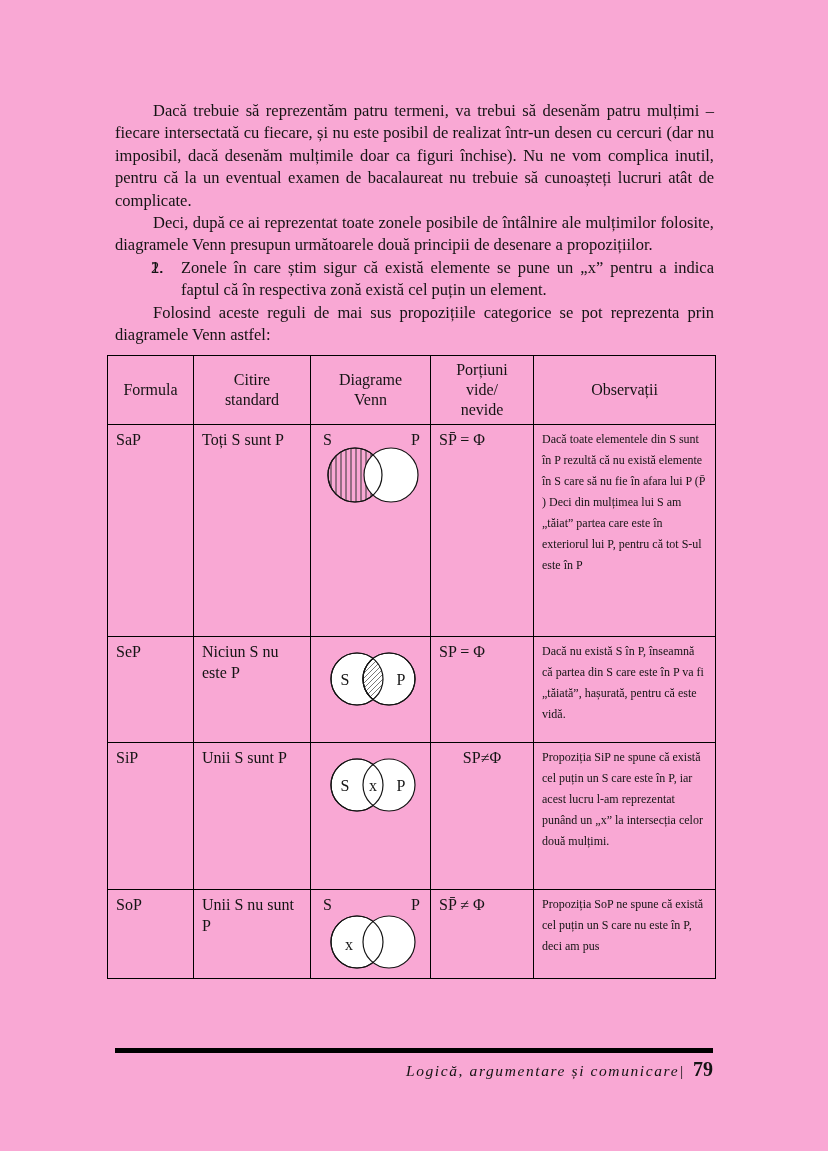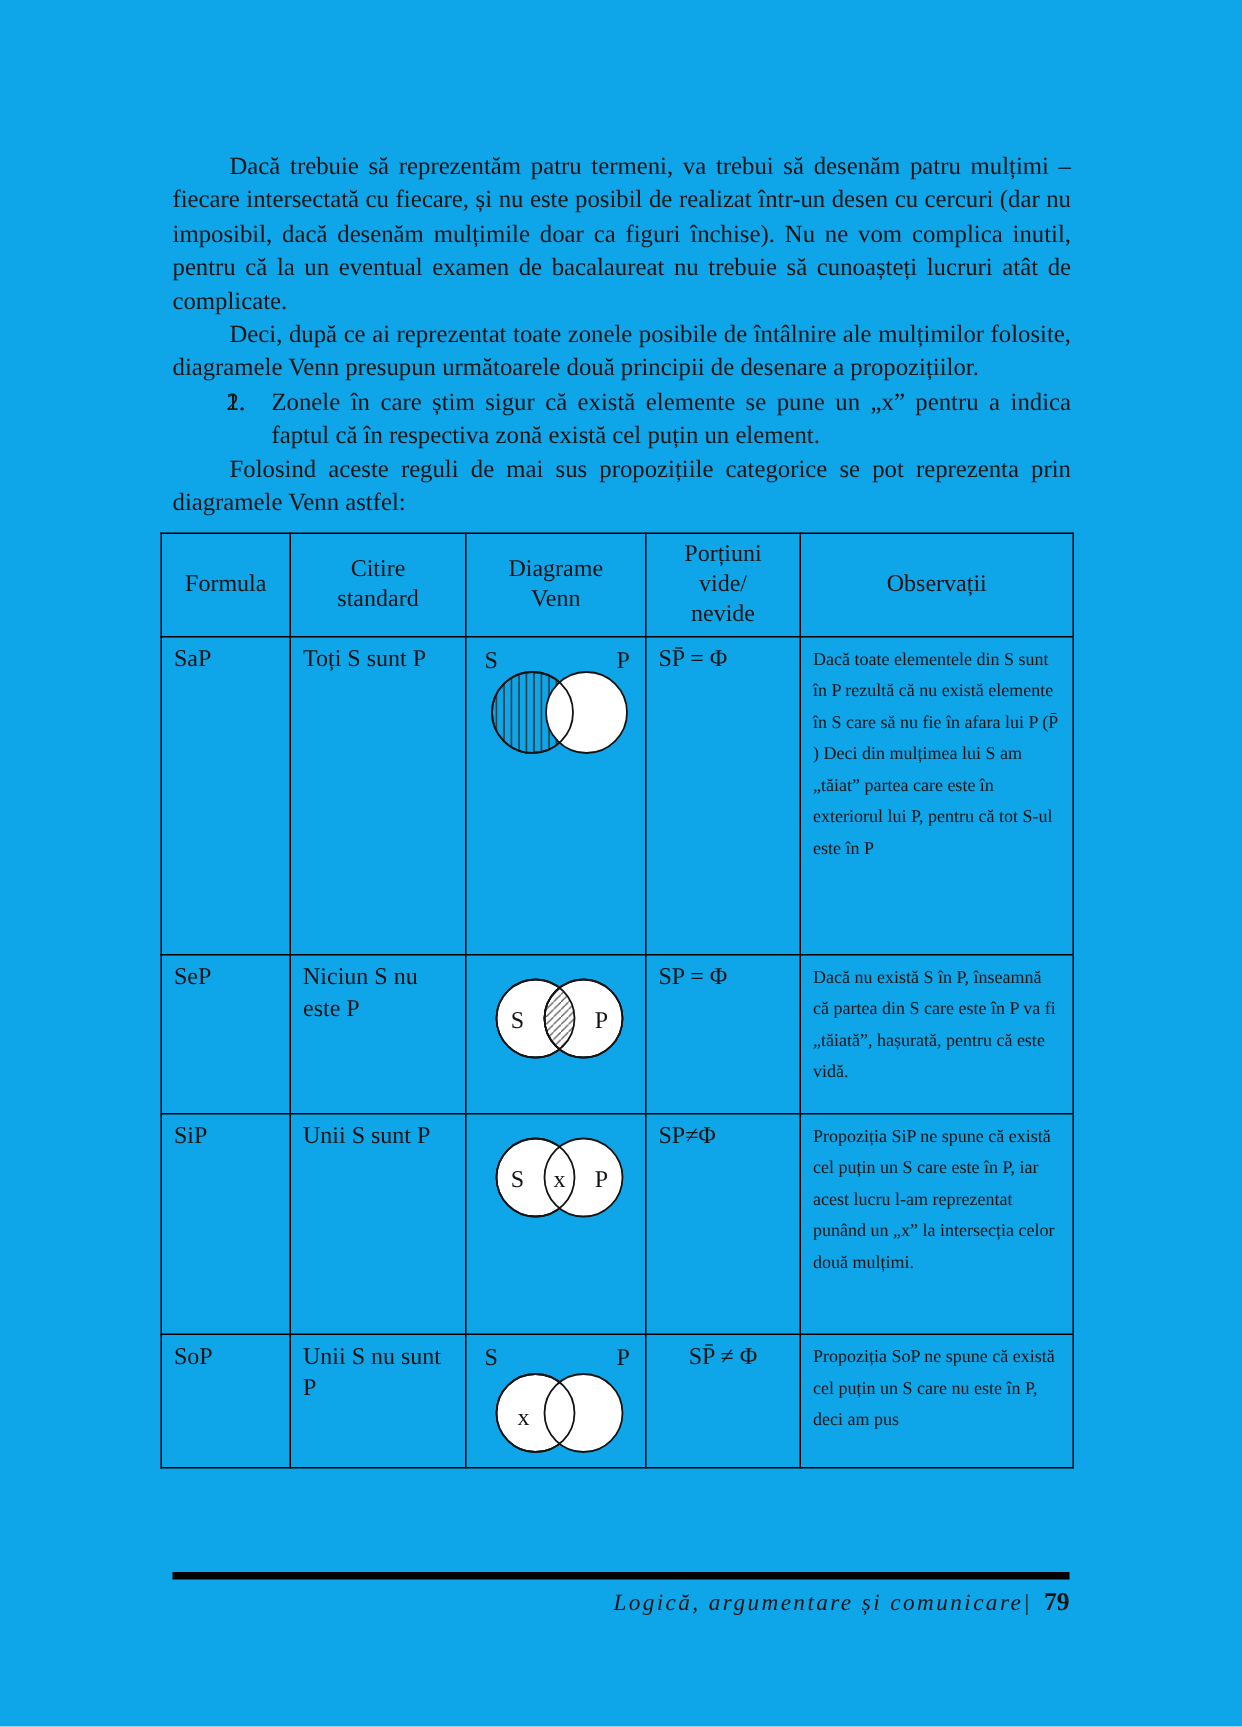--- a/index.html
+++ b/index.html
@@ -2,21 +2,21 @@
 <html><head>
 <meta charset="utf-8">
 <style>
   * { margin:0; padding:0; box-sizing:border-box; }
   html,body { background:#ffffff; }
   body {
     width:828px; height:1151px;
     font-family:"Liberation Serif","DejaVu Serif",serif;
     color:#141414;
   }
-  .page { position:relative; width:828px; height:1151px; background:#0ea5e9; overflow:hidden; }
+  .page { position:relative; width:828px; height:1151px; background:#f9a8d4; overflow:hidden; }
   .content {
     position:absolute; left:115px; top:100px; width:599px;
     font-size:16.5px; line-height:22.4px; text-align:justify;
   }
   .para { margin:0; }
   .para.indent { text-indent:38px; }
   .list-item { position:relative; padding-left:66px; }
   .list-item .num { position:absolute; left:36px; top:0; }
 
   table.venn {
@@ -32,35 +32,35 @@
     font-weight:normal; text-align:center; vertical-align:middle;
     height:58px; padding:4px 12px; line-height:20px;
   }
   tr.r1 { height:212px; }
   tr.r2 { height:106px; }
   tr.r3 { height:147px; }
   tr.r4 { height:85px; }
   td.cell-diagram { text-align:center; padding:4px 2px; }
   td.pt-1 { padding-top:44px; }
   td.pt-2 { padding-top:38px; }
-  td.pt-3 { padding-top:42px; }
-  td.pt-4 { padding-top:16px;text-align:center; }
+  td.pt-3 { padding-top:42px;text-align:center; }
+  td.pt-4 { padding-top:16px; }
   td.cell-obs { line-height:21px; font-size:12px; text-align:left; }
 
   svg.venn-svg { display:block; margin:2px auto 0 auto; }
   svg.venn-svg text { font-family:"Liberation Serif","DejaVu Serif",serif; font-size:16px; fill:#141414; }
   svg.venn-svg circle { stroke:#141414; stroke-width:1.2; }
 
   .footer-bar { position:absolute; left:115px; top:1048px; width:598px; height:5px; background:#000; }
   .footer-text {
     position:absolute; left:115px; top:1058px; width:598px;
     text-align:right; font-size:15.5px; white-space:nowrap;
   }
   .ft-italic { font-style:italic; letter-spacing:1.6px;margin-top:44px; }
-  .ft-num { font-weight:bold; font-size:17px; margin-left:8px; }
+  .ft-num { font-weight:bold; font-size:20px; margin-left:8px; }
 </style>
 </head>
 <body>
 
 <div class="page">
   <div class="content">
 
     <p class="para indent">Dacă trebuie să reprezentăm patru termeni, va trebui să desenăm patru mulțimi – fiecare intersectată cu fiecare, și nu este posibil de realizat într-un desen cu cercuri (dar nu imposibil, dacă desenăm mulțimile doar ca figuri închise). Nu ne vom complica inutil, pentru că la un eventual examen de bacalaureat nu trebuie să cunoașteți lucruri atât de complicate.</p>
     <p class="para indent">Deci, după ce ai reprezentat toate zonele posibile de întâlnire ale mulțimilor folosite, diagramele Venn presupun următoarele două principii de desenare a propozițiilor.</p>
 

